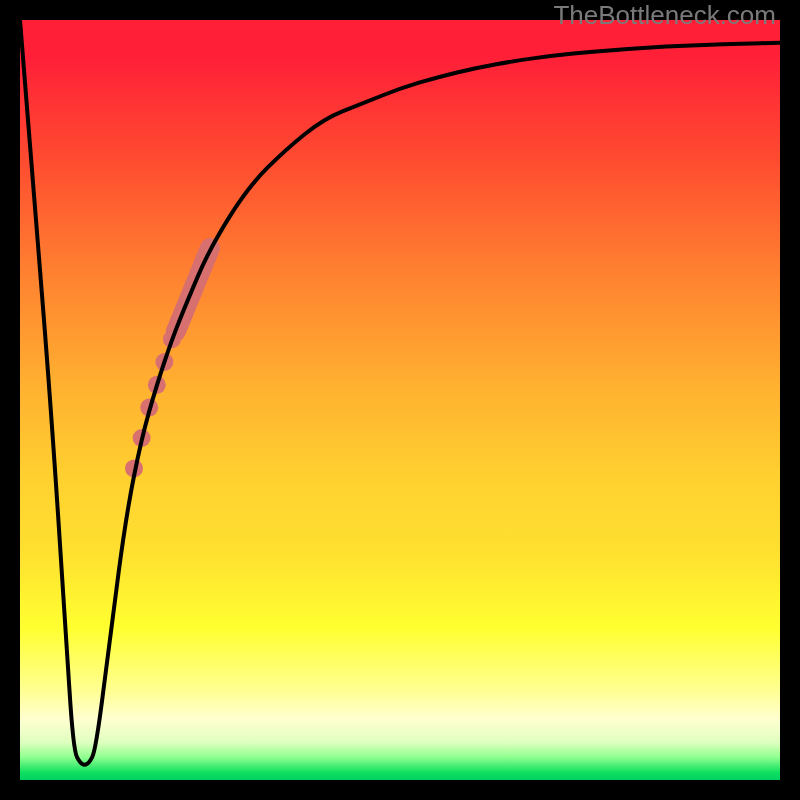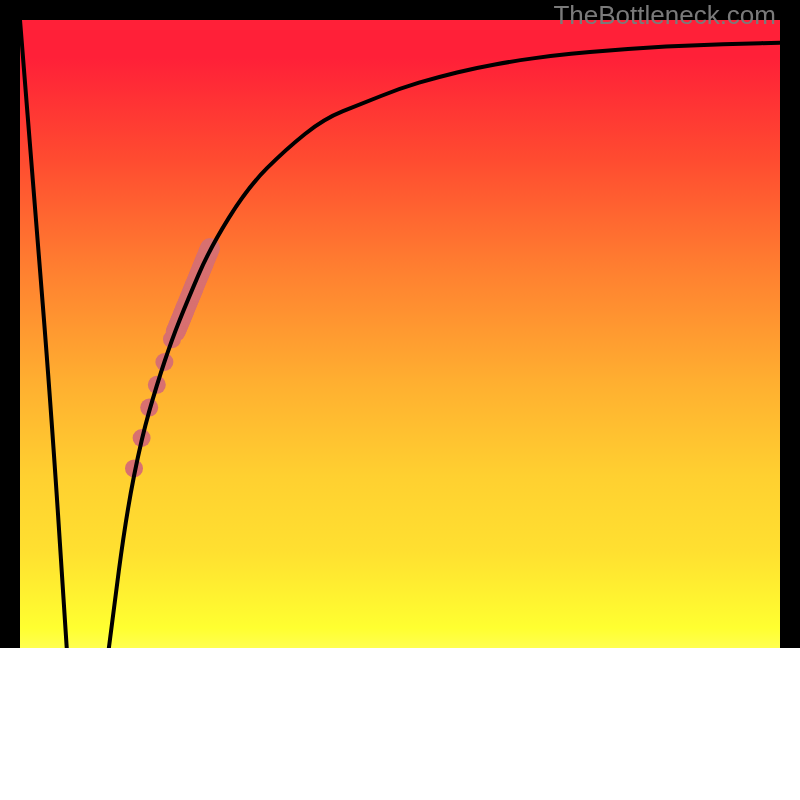--- a/index.html
+++ b/index.html
@@ -3,21 +3,21 @@
 <meta charset="utf-8">
 <style>
   body {
     margin: 0;
     padding: 0;
     background: #fff;
   }
   .chart-container {
     position: relative;
     width: 800px;
-    height: 648px;
+    height: 800px;
     background: #000;
   }
   .plot-area {
     position: absolute;
     left: 20px;
     top: 20px;
     width: 760px;
     height: 760px;
     background: linear-gradient(to bottom,
       #ff2038 0%,

